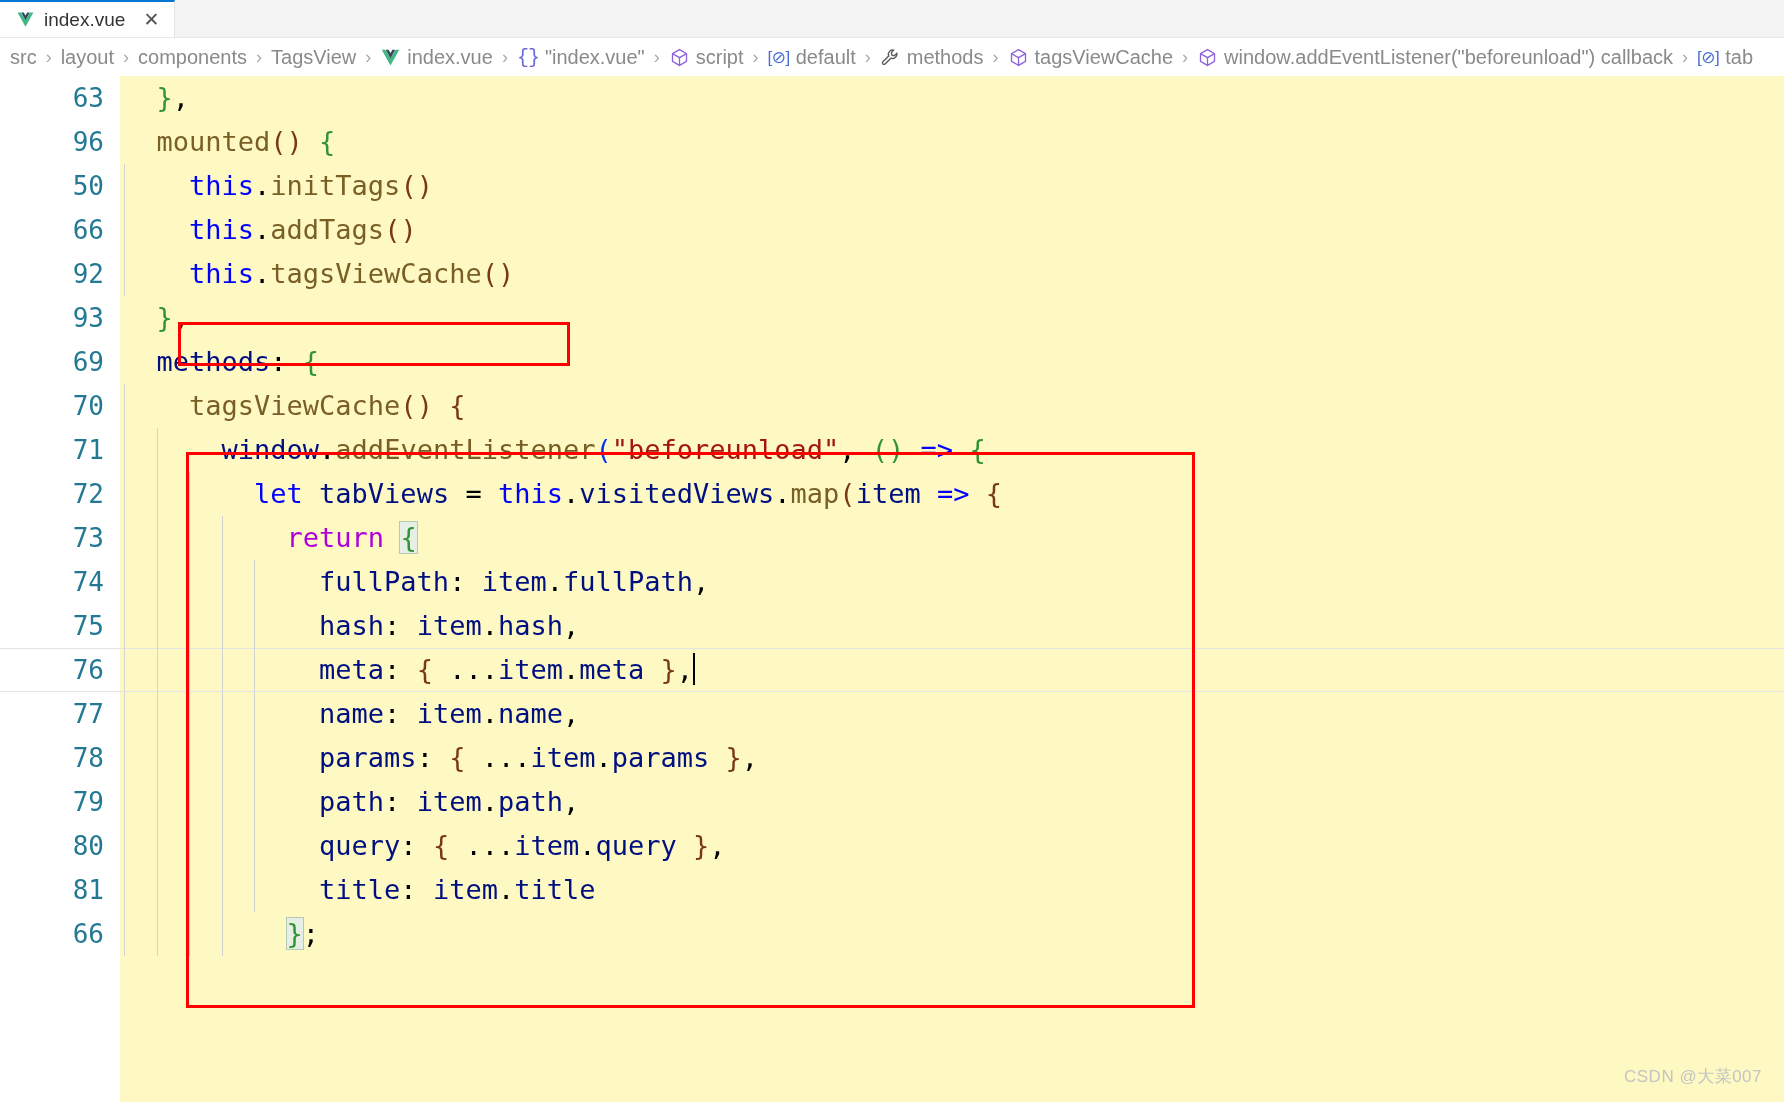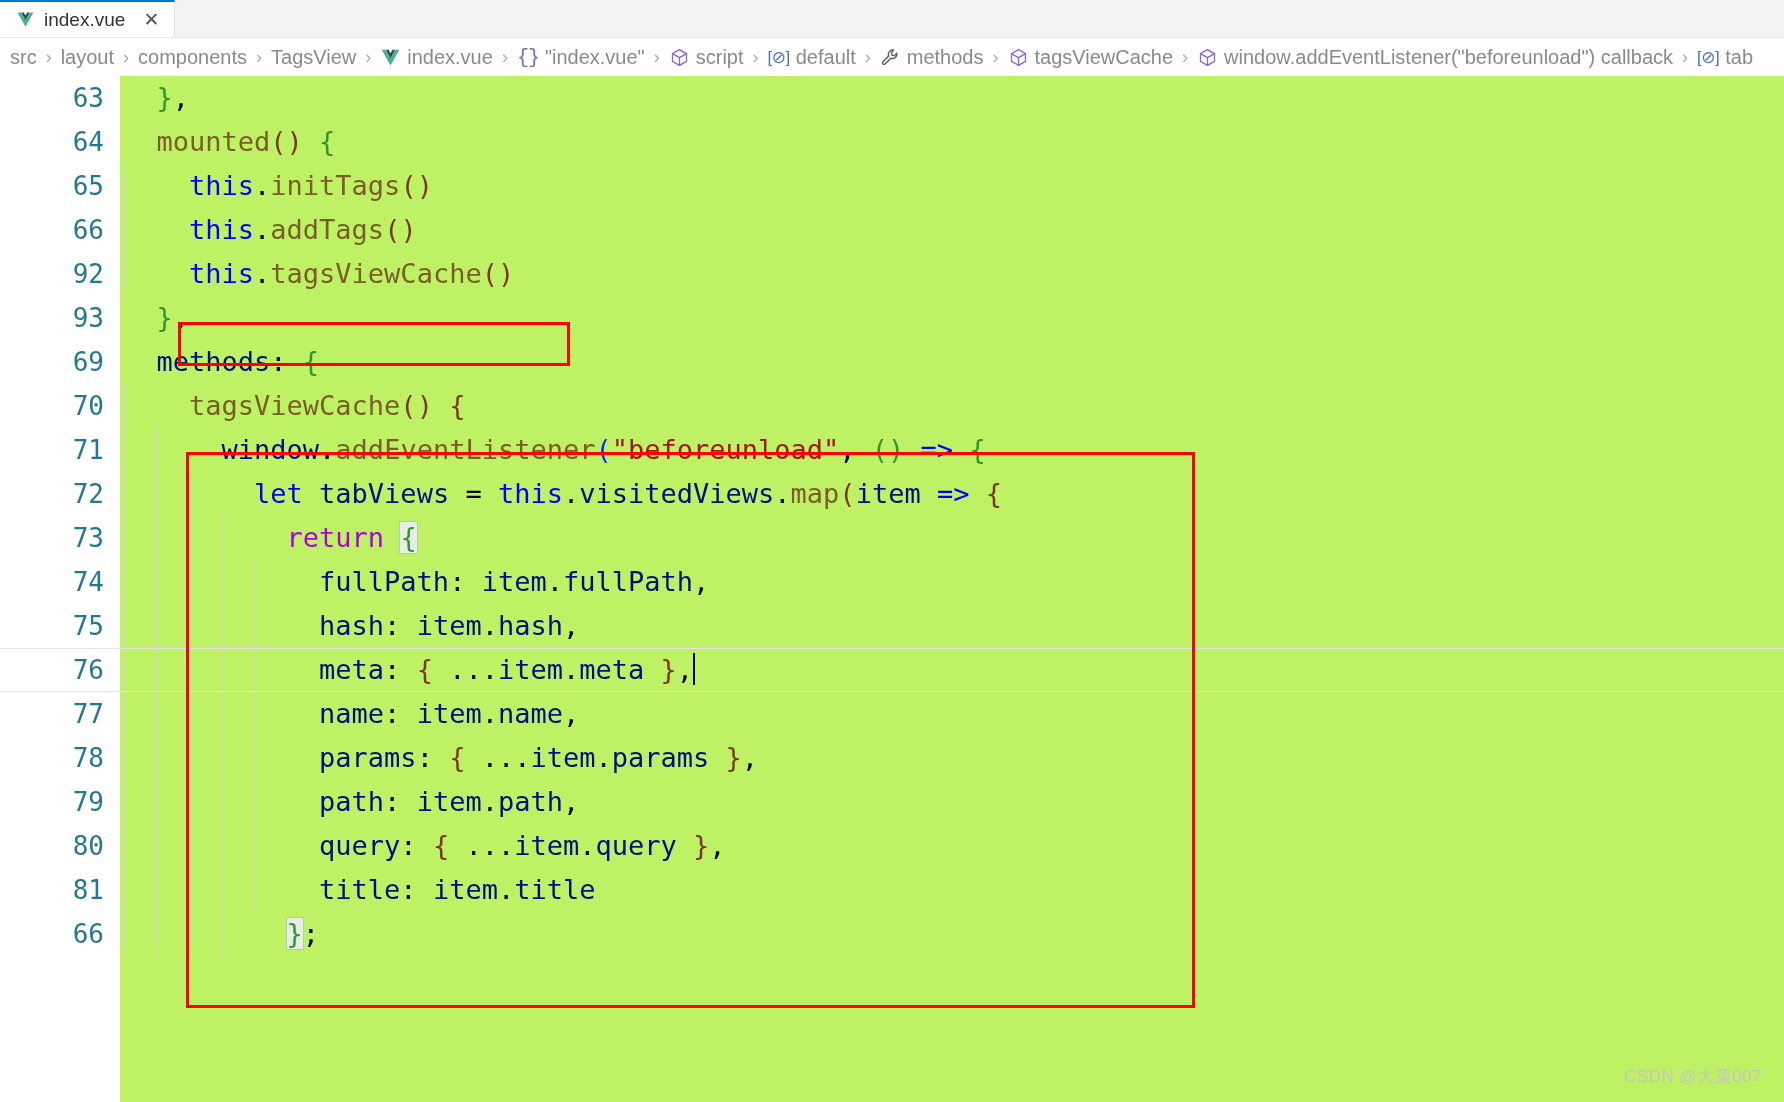--- a/index.html
+++ b/index.html
@@ -110,21 +110,21 @@
     font-family: "Liberation Sans", sans-serif;
     letter-spacing: -0.5px;
   }
 
   
   .editor {
     position: absolute;
     top: 76px; left: 0;
     width: 1784px;
     height: 1026px;
-    background: #bef264;
+    background: #fef9c3;
     overflow: hidden;
   }
   .gutter {
     position: absolute;
     top: 0; left: 0;
     width: 120px;
     height: 100%;
     background: #ffffff;
   }
 
@@ -354,22 +354,22 @@
     <span class="crumb">
       <span class="sym-prop">[⊘]</span>
       <span>tab</span>
     </span>
   </div>
 
   <div class="editor">
     <div class="gutter"></div>
     <div id="code-rows">
         <div class="row"><div class="lineno">63</div><div class="codetext"><span class="t-plain">  </span><span class="t-brace-g">}</span><span class="t-punct">,</span></div></div>
-        <div class="row"><div class="lineno">64</div><div class="codetext"><span class="t-plain">  </span><span class="t-fn">mounted</span><span class="t-paren3">(</span><span class="t-paren3">)</span><span class="t-plain"> </span><span class="t-brace-g">{</span></div></div>
-        <div class="row"><div class="lineno">65</div><div class="iguide" style="left: 124px;"></div><div class="codetext"><span class="t-plain">    </span><span class="t-kw">this</span><span class="t-punct">.</span><span class="t-fn">initTags</span><span class="t-paren3">(</span><span class="t-paren3">)</span></div></div>
+        <div class="row"><div class="lineno">96</div><div class="codetext"><span class="t-plain">  </span><span class="t-fn">mounted</span><span class="t-paren3">(</span><span class="t-paren3">)</span><span class="t-plain"> </span><span class="t-brace-g">{</span></div></div>
+        <div class="row"><div class="lineno">50</div><div class="iguide" style="left: 124px;"></div><div class="codetext"><span class="t-plain">    </span><span class="t-kw">this</span><span class="t-punct">.</span><span class="t-fn">initTags</span><span class="t-paren3">(</span><span class="t-paren3">)</span></div></div>
         <div class="row"><div class="lineno">66</div><div class="iguide" style="left: 124px;"></div><div class="codetext"><span class="t-plain">    </span><span class="t-kw">this</span><span class="t-punct">.</span><span class="t-fn">addTags</span><span class="t-paren3">(</span><span class="t-paren3">)</span></div></div>
         <div class="row"><div class="lineno">92</div><div class="iguide" style="left: 124px;"></div><div class="codetext"><span class="t-plain">    </span><span class="t-kw">this</span><span class="t-punct">.</span><span class="t-fn">tagsViewCache</span><span class="t-paren3">(</span><span class="t-paren3">)</span></div></div>
         <div class="row"><div class="lineno">93</div><div class="codetext"><span class="t-plain">  </span><span class="t-brace-g">}</span><span class="t-punct">,</span></div></div>
         <div class="row"><div class="lineno">69</div><div class="codetext"><span class="t-plain">  </span><span class="t-prop">methods</span><span class="t-punct">:</span><span class="t-plain"> </span><span class="t-brace-g">{</span></div></div>
         <div class="row"><div class="lineno">70</div><div class="iguide" style="left: 124px;"></div><div class="codetext"><span class="t-plain">    </span><span class="t-fn">tagsViewCache</span><span class="t-paren3">(</span><span class="t-paren3">)</span><span class="t-plain"> </span><span class="t-brace-o">{</span></div></div>
         <div class="row"><div class="lineno">71</div><div class="iguide" style="left: 124px;"></div><div class="iguide" style="left: 156.6px;"></div><div class="codetext"><span class="t-plain">      </span><span class="t-prop">window</span><span class="t-punct">.</span><span class="t-fn">addEventListener</span><span class="t-paren1">(</span><span class="t-str">"beforeunload"</span><span class="t-punct">, </span><span class="t-paren2">(</span><span class="t-paren2">)</span><span class="t-plain"> </span><span class="t-kw">=&gt;</span><span class="t-plain"> </span><span class="t-brace-g">{</span></div></div>
         <div class="row"><div class="lineno">72</div><div class="iguide" style="left: 124px;"></div><div class="iguide" style="left: 156.6px;"></div><div class="iguide" style="left: 189.2px;"></div><div class="codetext"><span class="t-plain">        </span><span class="t-kw">let</span><span class="t-plain"> </span><span class="t-prop">tabViews</span><span class="t-plain"> </span><span class="t-punct">=</span><span class="t-plain"> </span><span class="t-kw">this</span><span class="t-punct">.</span><span class="t-prop">visitedViews</span><span class="t-punct">.</span><span class="t-fn">map</span><span class="t-paren3">(</span><span class="t-prop">item</span><span class="t-plain"> </span><span class="t-kw">=&gt;</span><span class="t-plain"> </span><span class="t-brace-o">{</span></div></div>
         <div class="row"><div class="lineno">73</div><div class="iguide" style="left: 124px;"></div><div class="iguide" style="left: 156.6px;"></div><div class="iguide" style="left: 189.2px;"></div><div class="iguide" style="left: 221.8px;"></div><div class="codetext"><span class="t-plain">          </span><span class="t-kwmag">return</span><span class="t-plain"> </span><span class="t-brace-g bracket-match">{</span></div></div>
         <div class="row"><div class="lineno">74</div><div class="iguide" style="left: 124px;"></div><div class="iguide" style="left: 156.6px;"></div><div class="iguide" style="left: 189.2px;"></div><div class="iguide" style="left: 221.8px;"></div><div class="iguide" style="left: 254.4px;"></div><div class="codetext"><span class="t-plain">            </span><span class="t-prop">fullPath</span><span class="t-punct">:</span><span class="t-plain"> </span><span class="t-prop">item</span><span class="t-punct">.</span><span class="t-prop">fullPath</span><span class="t-punct">,</span></div></div>
         <div class="row"><div class="lineno">75</div><div class="iguide" style="left: 124px;"></div><div class="iguide" style="left: 156.6px;"></div><div class="iguide" style="left: 189.2px;"></div><div class="iguide" style="left: 221.8px;"></div><div class="iguide" style="left: 254.4px;"></div><div class="codetext"><span class="t-plain">            </span><span class="t-prop">hash</span><span class="t-punct">:</span><span class="t-plain"> </span><span class="t-prop">item</span><span class="t-punct">.</span><span class="t-prop">hash</span><span class="t-punct">,</span></div></div>

